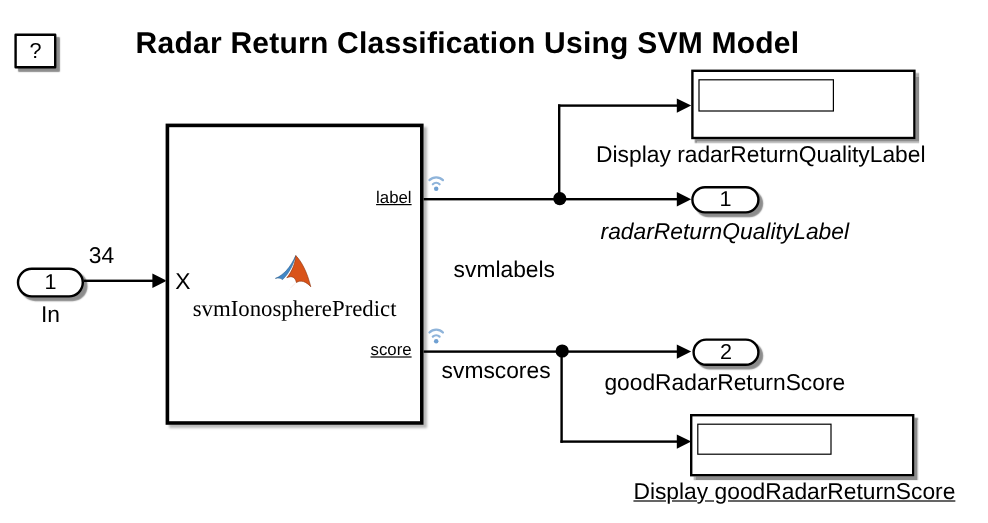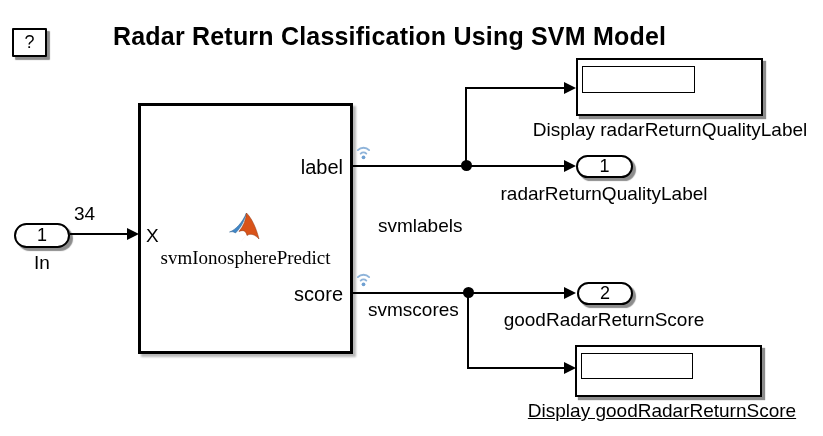--- a/index.html
+++ b/index.html
@@ -39,21 +39,21 @@
   .main-blk{
     left:138px;top:103px;width:215px;height:251px;
     border:3.5px solid #000;
     box-shadow:3px 3px 2px rgba(0,0,0,0.28);
   }
   .main-blk .x-label{position:absolute;left:5px;top:119px;font-size:19px;}
   .main-blk .blk-name{
     position:absolute;left:0;right:0;top:141px;
     text-align:center;font-size:19px;white-space:nowrap;font-family:Liberation Serif, serif;
   }
-  .main-blk .port-out-label{position:absolute;right:7px;font-size:20px;}
+  .main-blk .port-out-label{position:absolute;right:7px;font-size:14px;text-decoration:underline;}
   .main-blk .logo{position:absolute;left:87px;top:105px;}
   .display-blk{
     border:2.5px solid #000;
     box-shadow:3px 3px 1px rgba(0,0,0,0.45);
     box-sizing:border-box;
     background:#fff;
   }
   .display-inner{
     position:absolute;left:4px;top:6px;width:113px;height:27px;
     border:1.5px solid #000;box-sizing:border-box;background:#fff;
@@ -126,26 +126,26 @@
   <div class="abs arrow-r" style="left:564px;top:160px;"></div>
   <div class="abs dot" style="left:461px;top:160px;"></div>
   <div class="abs wire wire-v" style="left:465px;top:87px;height:80px;"></div>
   <div class="abs wire wire-h" style="left:465px;top:87px;width:101px;"></div>
   <div class="abs arrow-r" style="left:564px;top:82px;"></div>
   <div class="abs sig-label" style="left:378px;top:172px;margin-top:43px;">svmlabels</div>
 
   <div class="abs display-blk" style="left:576px;top:58px;width:187px;height:58px;">
     <div class="display-inner"></div>
   </div>
-  <div class="abs caption" style="left:520px;top:119px;width:300px;text-align:center;">Display radarReturnQualityLabel</div>
+  <div class="abs caption" style="left:484px;top:119px;width:300px;text-align:center;">Display radarReturnQualityLabel</div>
 
   <div class="abs blk port-blk" style="left:576px;top:155px;width:57px;height:23px;">
     <span>1</span>
   </div>
-  <div class="abs caption" style="left:454px;top:183px;width:300px;">radarReturnQualityLabel</div>
+  <div class="abs caption" style="left:454px;top:183px;width:300px;font-style:italic;">radarReturnQualityLabel</div>
 
   <div class="abs wire wire-h" style="left:353px;top:292px;width:215px;"></div>
   <div class="abs arrow-r" style="left:564px;top:287px;"></div>
   <div class="abs dot" style="left:463px;top:287px;"></div>
   <div class="abs wire wire-v" style="left:467px;top:292px;height:77px;"></div>
   <div class="abs wire wire-h" style="left:467px;top:367px;width:99px;"></div>
   <div class="abs arrow-r" style="left:564px;top:362px;"></div>
   <div class="abs sig-label" style="left:368px;top:299px;">svmscores</div>
 
   <div class="abs blk port-blk" style="left:577px;top:282px;width:56px;height:23px;">

